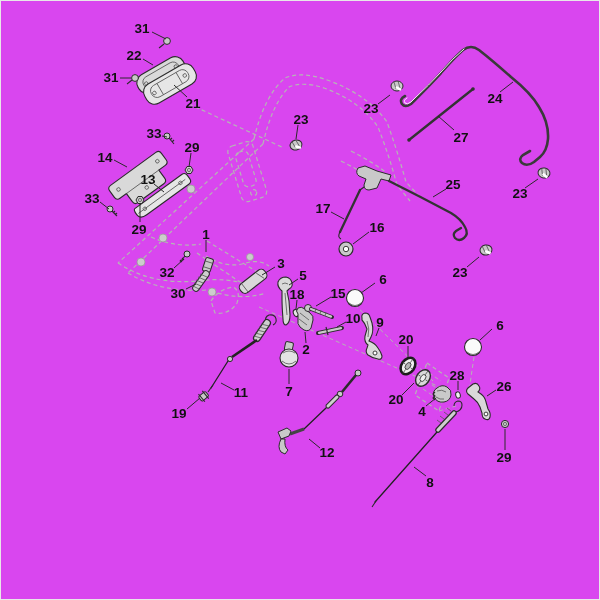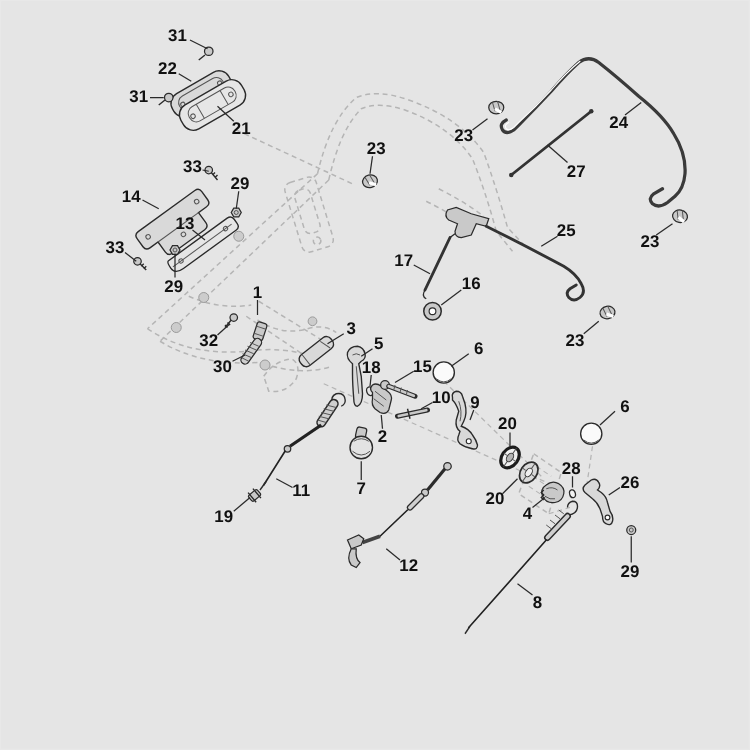--- a/index.html
+++ b/index.html
@@ -1,17 +1,17 @@
 <!DOCTYPE html>
 <html><head>
 <meta charset="utf-8">
 <style>
   html,body{margin:0;padding:0;background:#fff;}
   .stage{
-    position:relative;width:600px;height:600px;background:#e5e5e5;
+    position:relative;width:600px;height:600px;background:#d946ef;
     font-family:"Liberation Sans",sans-serif;overflow:hidden;
     border:1px solid #e8e8e8;box-sizing:border-box;
   }
   svg{display:block;width:600px;height:600px;}
   .callout{
     font:700 13.5px "Liberation Sans",sans-serif;
     fill:#111;text-anchor:middle;dominant-baseline:central;
   }
   .leader{stroke:#2a2a2a;stroke-width:1;fill:none;}
   .ghost{stroke:#b5b5b5;stroke-width:1.2;fill:none;stroke-dasharray:4 3;}

